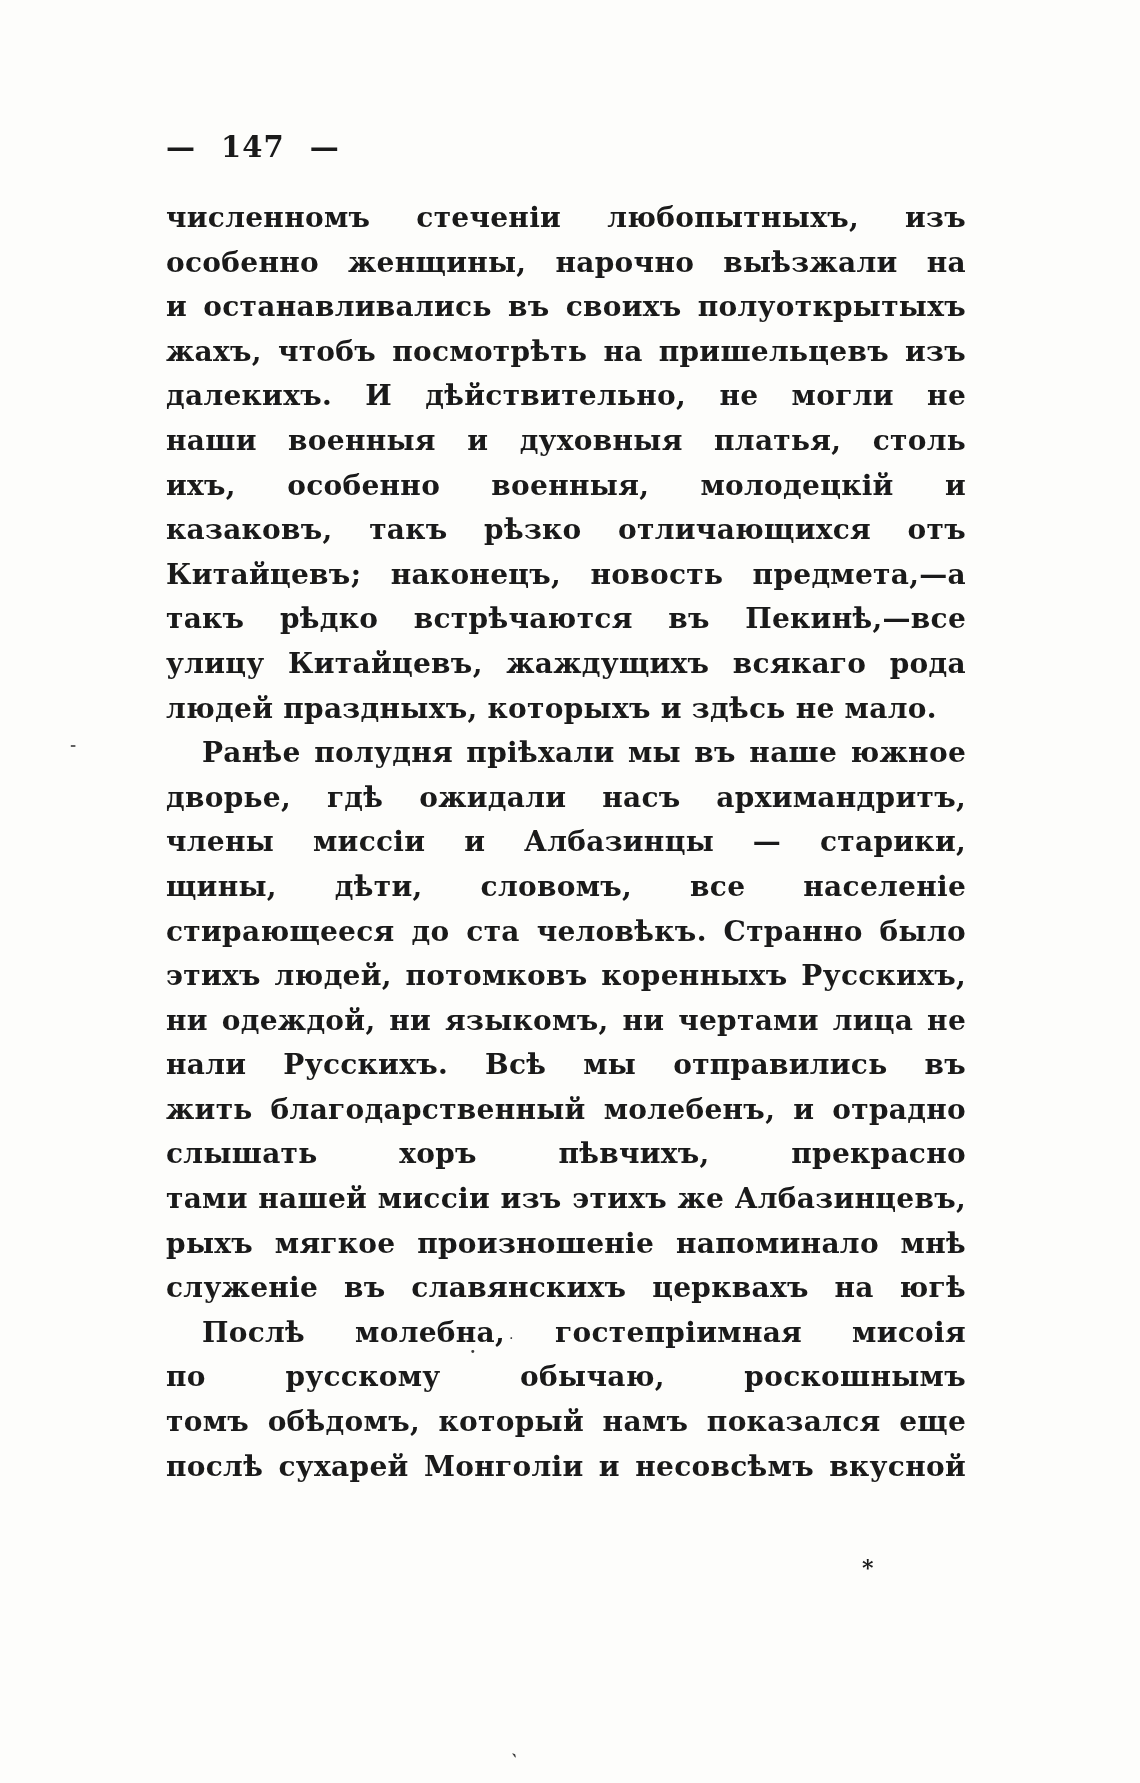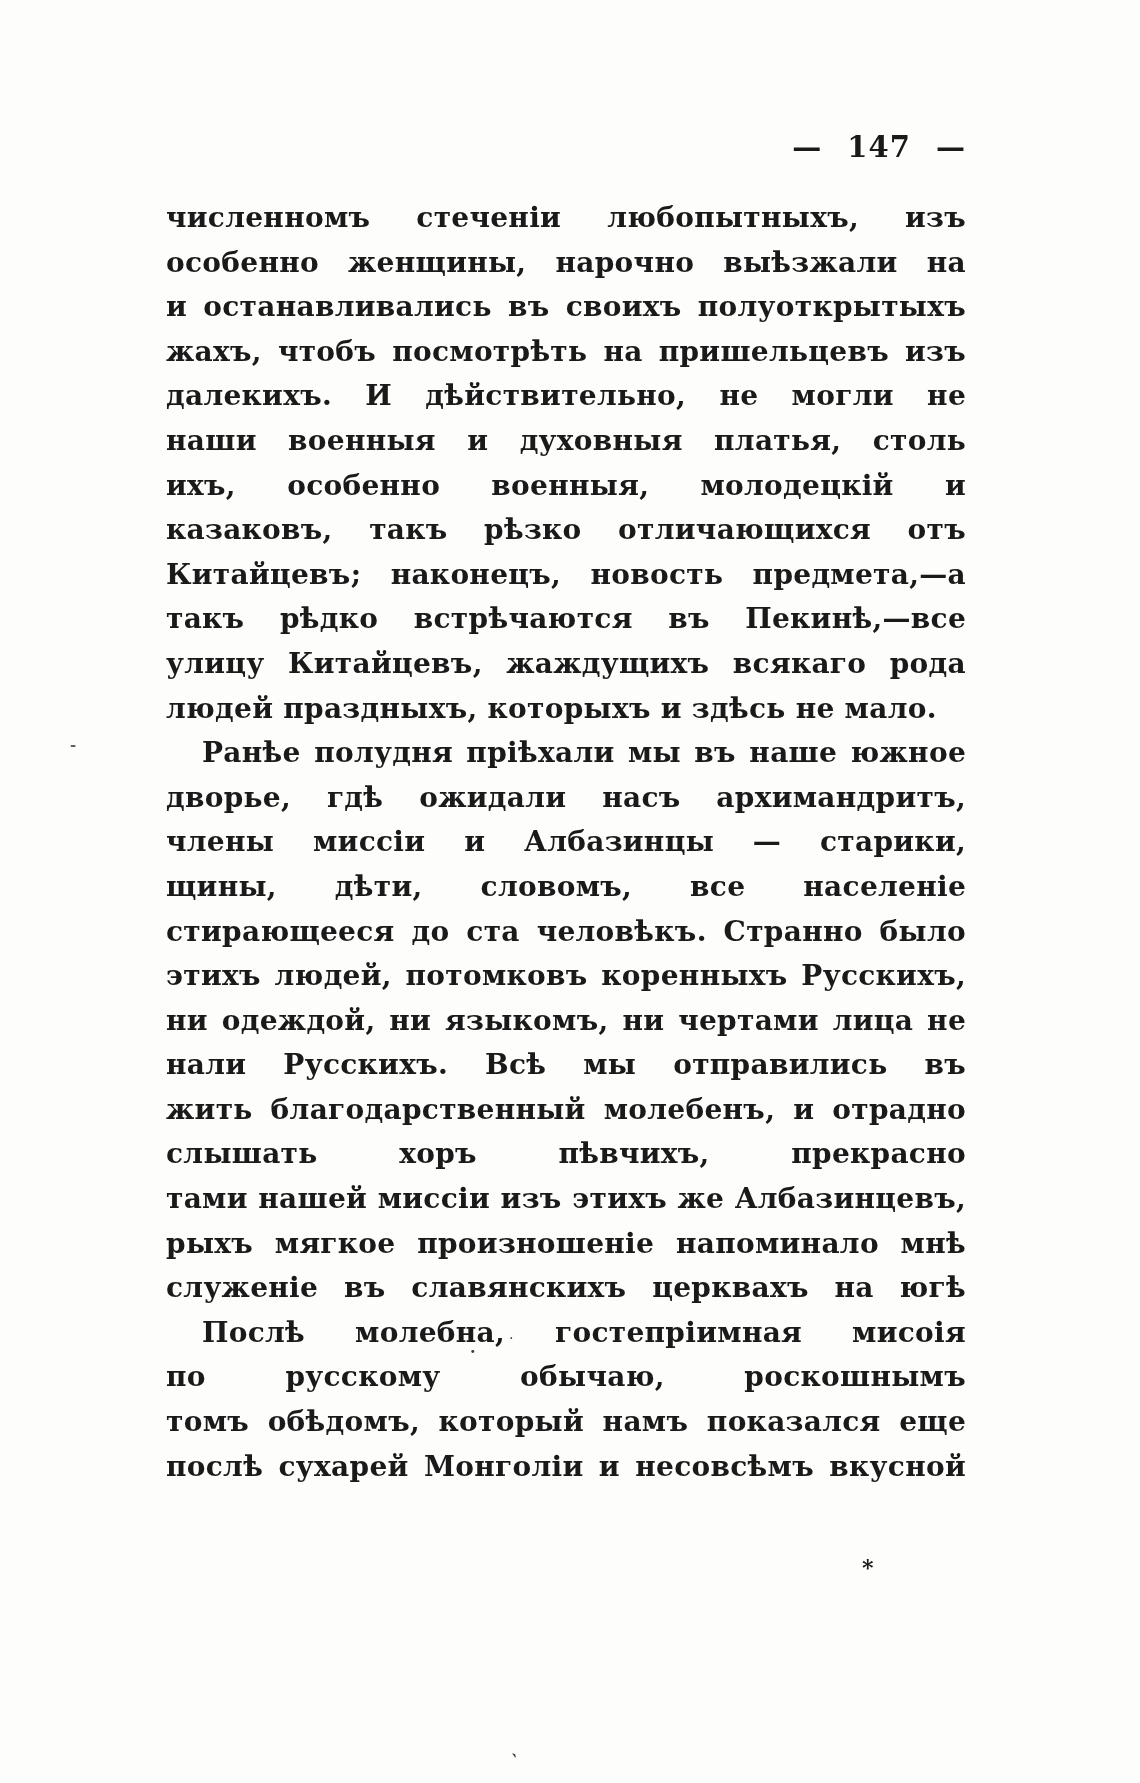--- a/index.html
+++ b/index.html
@@ -17,21 +17,21 @@
     height:1783px;
     background:var(--paper);
     overflow:hidden;
     color:var(--ink);
   }
   .running-head{
     position:absolute;
     top:130px;
     left:166px;
     width:800px;
-    text-align:right;
+    text-align:left;
     font-size:29px;
     font-weight:700;
     letter-spacing:1px;
     word-spacing:14px;
     color:var(--ink);
   }
   .text-block{
     position:absolute;
     top:196px;
     left:166px;

